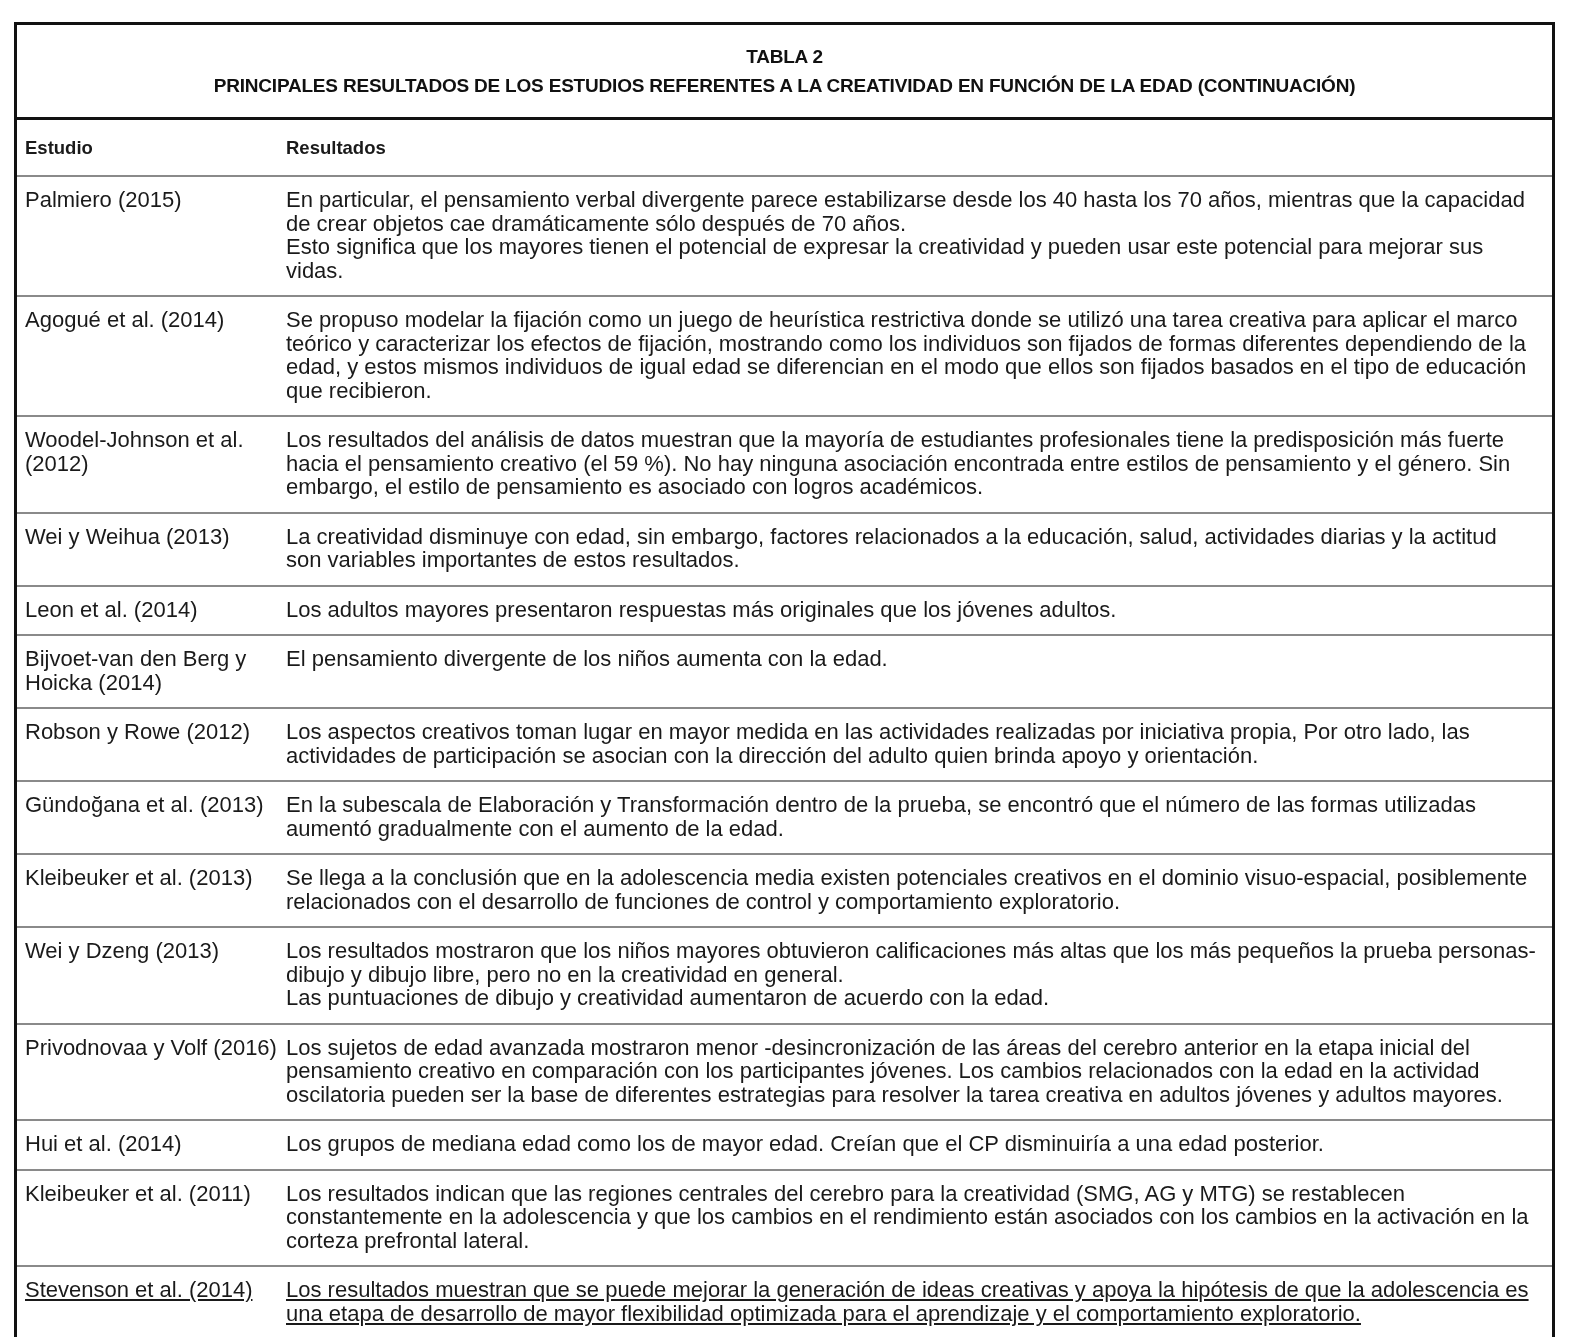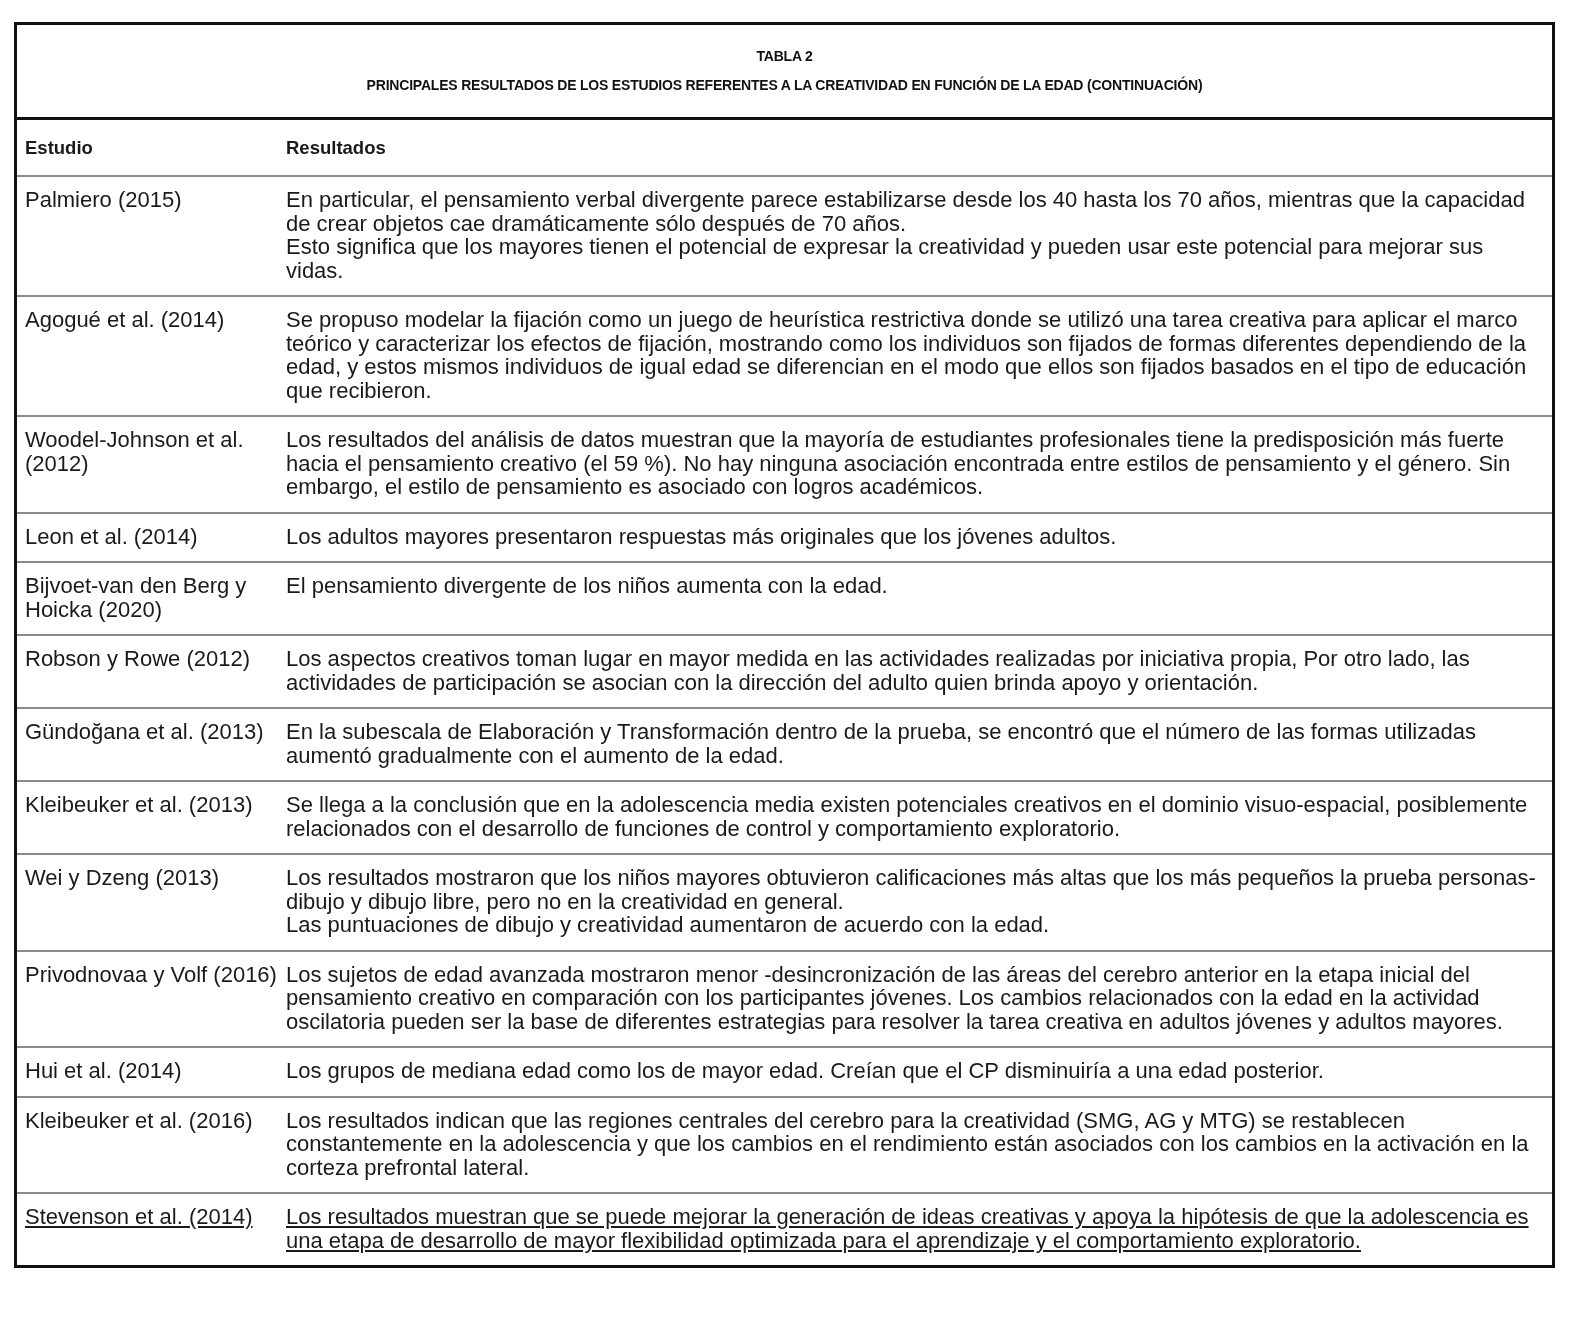--- a/index.html
+++ b/index.html
@@ -26,21 +26,21 @@
       height: 92px;
       border-bottom: 3px solid #111111;
       display: flex;
       flex-direction: column;
       align-items: center;
       justify-content: center;
       text-align: center;
     }
     .title-line {
       font-weight: bold;
-      font-size: 14px;
+      font-size: 19px;
       line-height: 29px;
       letter-spacing: -0.2px;
       color: #111111;
     }
     table {
       width: 100%;
       border-collapse: collapse;
       table-layout: fixed;
     }
     col.c-study { width: 269px; }
@@ -108,27 +108,33 @@
             <span class="res-line">Se propuso modelar la fijación como un juego de heurística restrictiva donde se utilizó una tarea creativa para aplicar el marco teórico y caracterizar los efectos de fijación, mostrando como los individuos son fijados de formas diferentes dependiendo de  la  edad, y estos mismos  individuos de igual edad se diferencian en el modo que ellos son fijados basados en el tipo de educación que recibieron.</span>
           </td>
         </tr>
         <tr>
           <td class="study">Woodel-Johnson et al. (2012)</td>
           <td class="res">
             <span class="res-line">Los resultados del análisis de datos muestran que la mayoría de estudiantes profesionales tiene la predisposición más fuerte hacia el pensamiento creativo (el 59 %). No hay ninguna asociación encontrada entre estilos de pensamiento y el género. Sin embargo, el estilo de pensamiento es asociado con logros académicos.</span>
           </td>
         </tr>
         <tr>
+          <td class="study">Wei y Weihua (2013)</td>
+          <td class="res">
+            <span class="res-line">La creatividad disminuye con edad, sin embargo, factores relacionados a la educación, salud, actividades diarias y la actitud son variables importantes de estos resultados.</span>
+          </td>
+        </tr>
+        <tr>
           <td class="study">Leon et al. (2014)</td>
           <td class="res">
             <span class="res-line">Los adultos mayores presentaron respuestas más originales que los jóvenes adultos.</span>
           </td>
         </tr>
         <tr>
-          <td class="study">Bijvoet-van den Berg y Hoicka (2020)</td>
+          <td class="study">Bijvoet-van den Berg y Hoicka (2014)</td>
           <td class="res">
             <span class="res-line">El pensamiento divergente de los niños aumenta con la edad.</span>
           </td>
         </tr>
         <tr>
           <td class="study">Robson y Rowe (2012)</td>
           <td class="res">
             <span class="res-line">Los aspectos creativos toman lugar en mayor medida en las actividades realizadas por iniciativa propia, Por otro lado, las actividades de participación se asocian con la dirección del adulto quien brinda apoyo y orientación.</span>
           </td>
         </tr>
@@ -157,21 +163,21 @@
             <span class="res-line">Los sujetos de edad avanzada mostraron menor  -desincronización de las áreas del cerebro anterior en la etapa inicial del pensamiento creativo en comparación con los participantes jóvenes. Los cambios relacionados con la edad en la actividad oscilatoria pueden ser la base de diferentes estrategias para resolver la tarea creativa en adultos jóvenes y adultos mayores.</span>
           </td>
         </tr>
         <tr>
           <td class="study">Hui et al. (2014)</td>
           <td class="res">
             <span class="res-line">Los grupos de mediana edad como los de mayor edad. Creían que el CP disminuiría a una edad posterior.</span>
           </td>
         </tr>
         <tr>
-          <td class="study">Kleibeuker et al. (2016)</td>
+          <td class="study">Kleibeuker et al. (2011)</td>
           <td class="res">
             <span class="res-line">Los resultados indican que las regiones centrales del cerebro para la creatividad (SMG, AG y MTG) se restablecen constantemente en la adolescencia y que los cambios en el rendimiento están asociados con los cambios en la activación en la corteza prefrontal lateral.</span>
           </td>
         </tr>
         <tr>
           <td class="study">Stevenson et al. (2014)</td>
           <td class="res">
             <span class="res-line">Los resultados muestran que se puede mejorar la generación de ideas creativas y apoya la hipótesis de que la adolescencia es una etapa de desarrollo de mayor flexibilidad optimizada para el aprendizaje y el comportamiento exploratorio.</span>
           </td>
         </tr>

